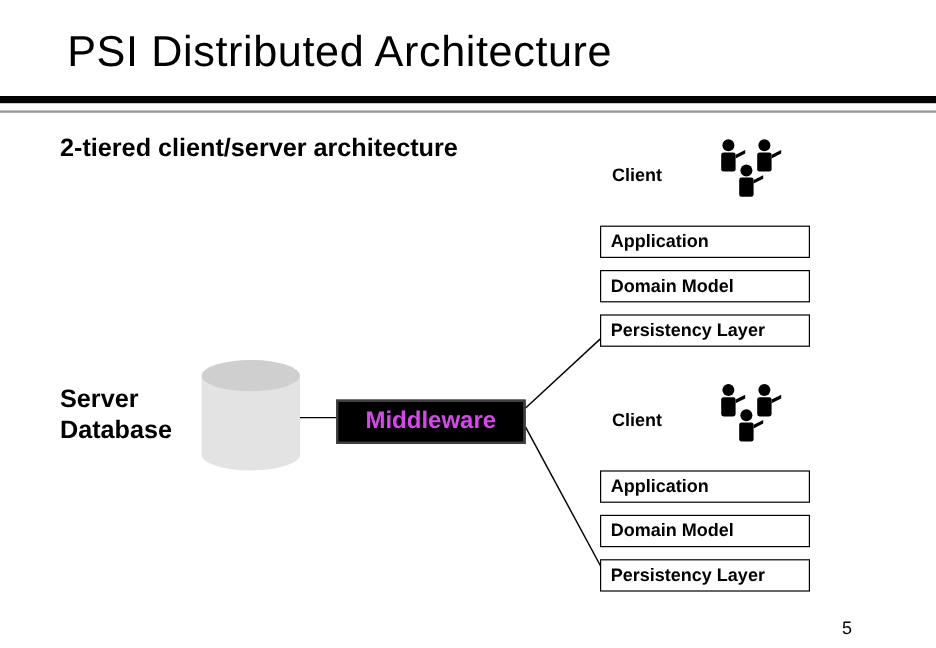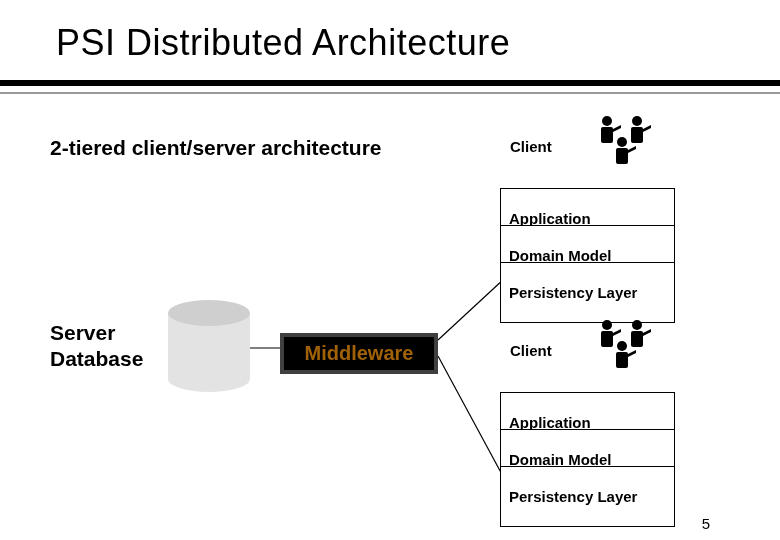--- a/index.html
+++ b/index.html
@@ -1,37 +1,37 @@
 <!DOCTYPE html>
 <html><head>
 <meta charset="utf-8">
 <style>
   * { box-sizing: border-box; margin: 0; padding: 0; }
   html, body { width: 780px; height: 540px; font-family: Arial, Helvetica, sans-serif; background: #fff; color: #000; }
   .slide { position: relative; width: 724px; height: 540px; }
   .title { position: absolute; left: 56px; top: 22px; font-size: 36px; font-weight: 400; letter-spacing: 0.5px; }
   .rule-thick { position: absolute; left: 0; top: 80px; width: 780px; height: 6px; background: #000; }
   .rule-thin  { position: absolute; left: 0; top: 92px; width: 780px; height: 2px; background: #999; }
-  .subtitle { position: absolute; left: 50px; top: 136px; font-size: 21px; font-weight: bold; }
-  .layer-box { position: absolute; border: 1.5px solid #000; background: #fff; font-size: 15px; font-weight: bold; padding: 21px 8px; width: 175px; }
+  .subtitle { position: absolute; left: 50px; top: 112px; font-size: 21px; font-weight: bold; }
+  .layer-box { position: absolute; border: 1.5px solid #000; background: #fff; font-size: 15px; font-weight: bold; padding: 4px 8px; width: 175px; }
   .client-label { position: absolute; font-size: 15px; font-weight: bold; }
   .client-1 { left: 510px; top: 138px; }
   .client-2 { left: 510px; top: 342px; }
   .box-app-1  { left: 500px; top: 188px; }
   .box-dom-1  { left: 500px; top: 225px; }
   .box-per-1  { left: 500px; top: 262px; }
   .box-app-2  { left: 500px; top: 392px; }
   .box-dom-2  { left: 500px; top: 429px; }
   .box-per-2  { left: 500px; top: 466px; }
   .server-label { position: absolute; left: 50px; top: 320px; font-size: 21px; font-weight: bold; line-height: 1.25; }
   .cylinder { position: absolute; left: 168px; top: 300px; width: 82px; height: 92px; }
   .cyl-body { position: absolute; left: 0; top: 13px; width: 82px; height: 66px; background: #e3e3e3; }
   .cyl-top { position: absolute; left: 0; top: 0; width: 82px; height: 26px; background: #cfcfcf; border-radius: 50%; }
   .cyl-bot { position: absolute; left: 0; top: 66px; width: 82px; height: 26px; background: #e3e3e3; border-radius: 50%; }
-  .middleware { position: absolute; left: 280px; top: 333px; width: 158px; padding: 5px 0; background: #000; color: #a16207; font-size: 20px; font-weight: bold; text-align: center; border: 4px solid #404040; }
+  .middleware { position: absolute; left: 280px; top: 333px; width: 158px; padding: 5px 0; background: #000; color: #d946ef; font-size: 20px; font-weight: bold; text-align: center; border: 2px solid #404040; }
   .connectors { position: absolute; left: 0; top: 0; width: 780px; height: 540px; pointer-events: none; }
   .page-num { position: absolute; right: 14px; bottom: 8px; font-size: 15px; }
   .footer-meta { position: absolute; left: 10px; bottom: 10px; font-size: 6px; color: #888; line-height: 1.1; white-space: pre; }
   .people-icon { position: absolute; width: 90px; height: 58px; }
   .people-1 { left: 593px; top: 112px; }
   .people-2 { left: 593px; top: 316px; }
 </style>
 </head>
 <body>
 

